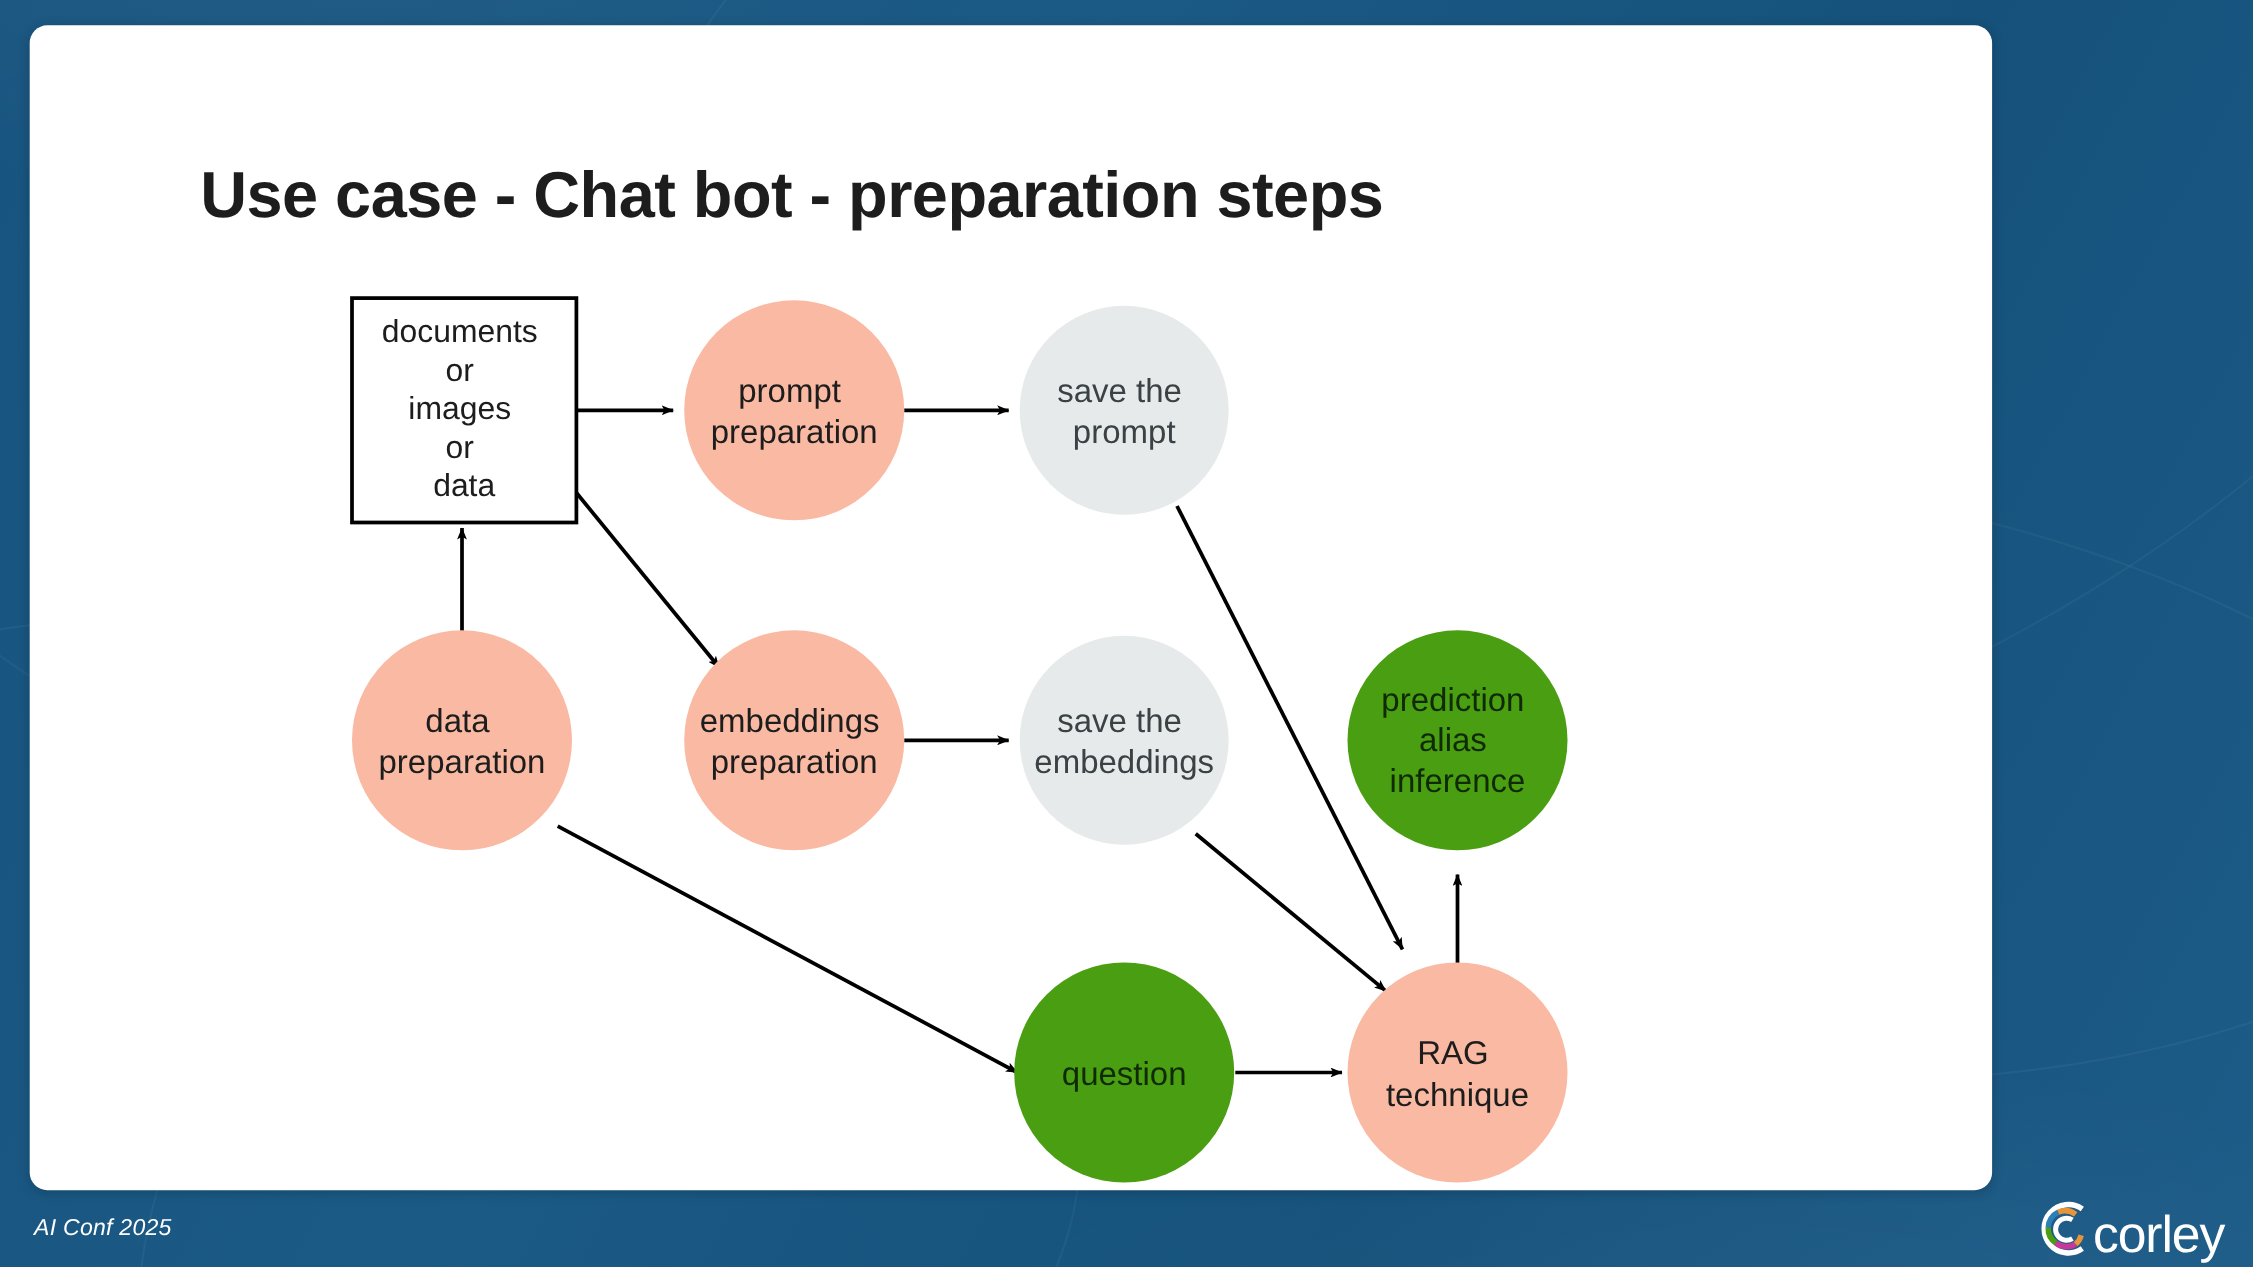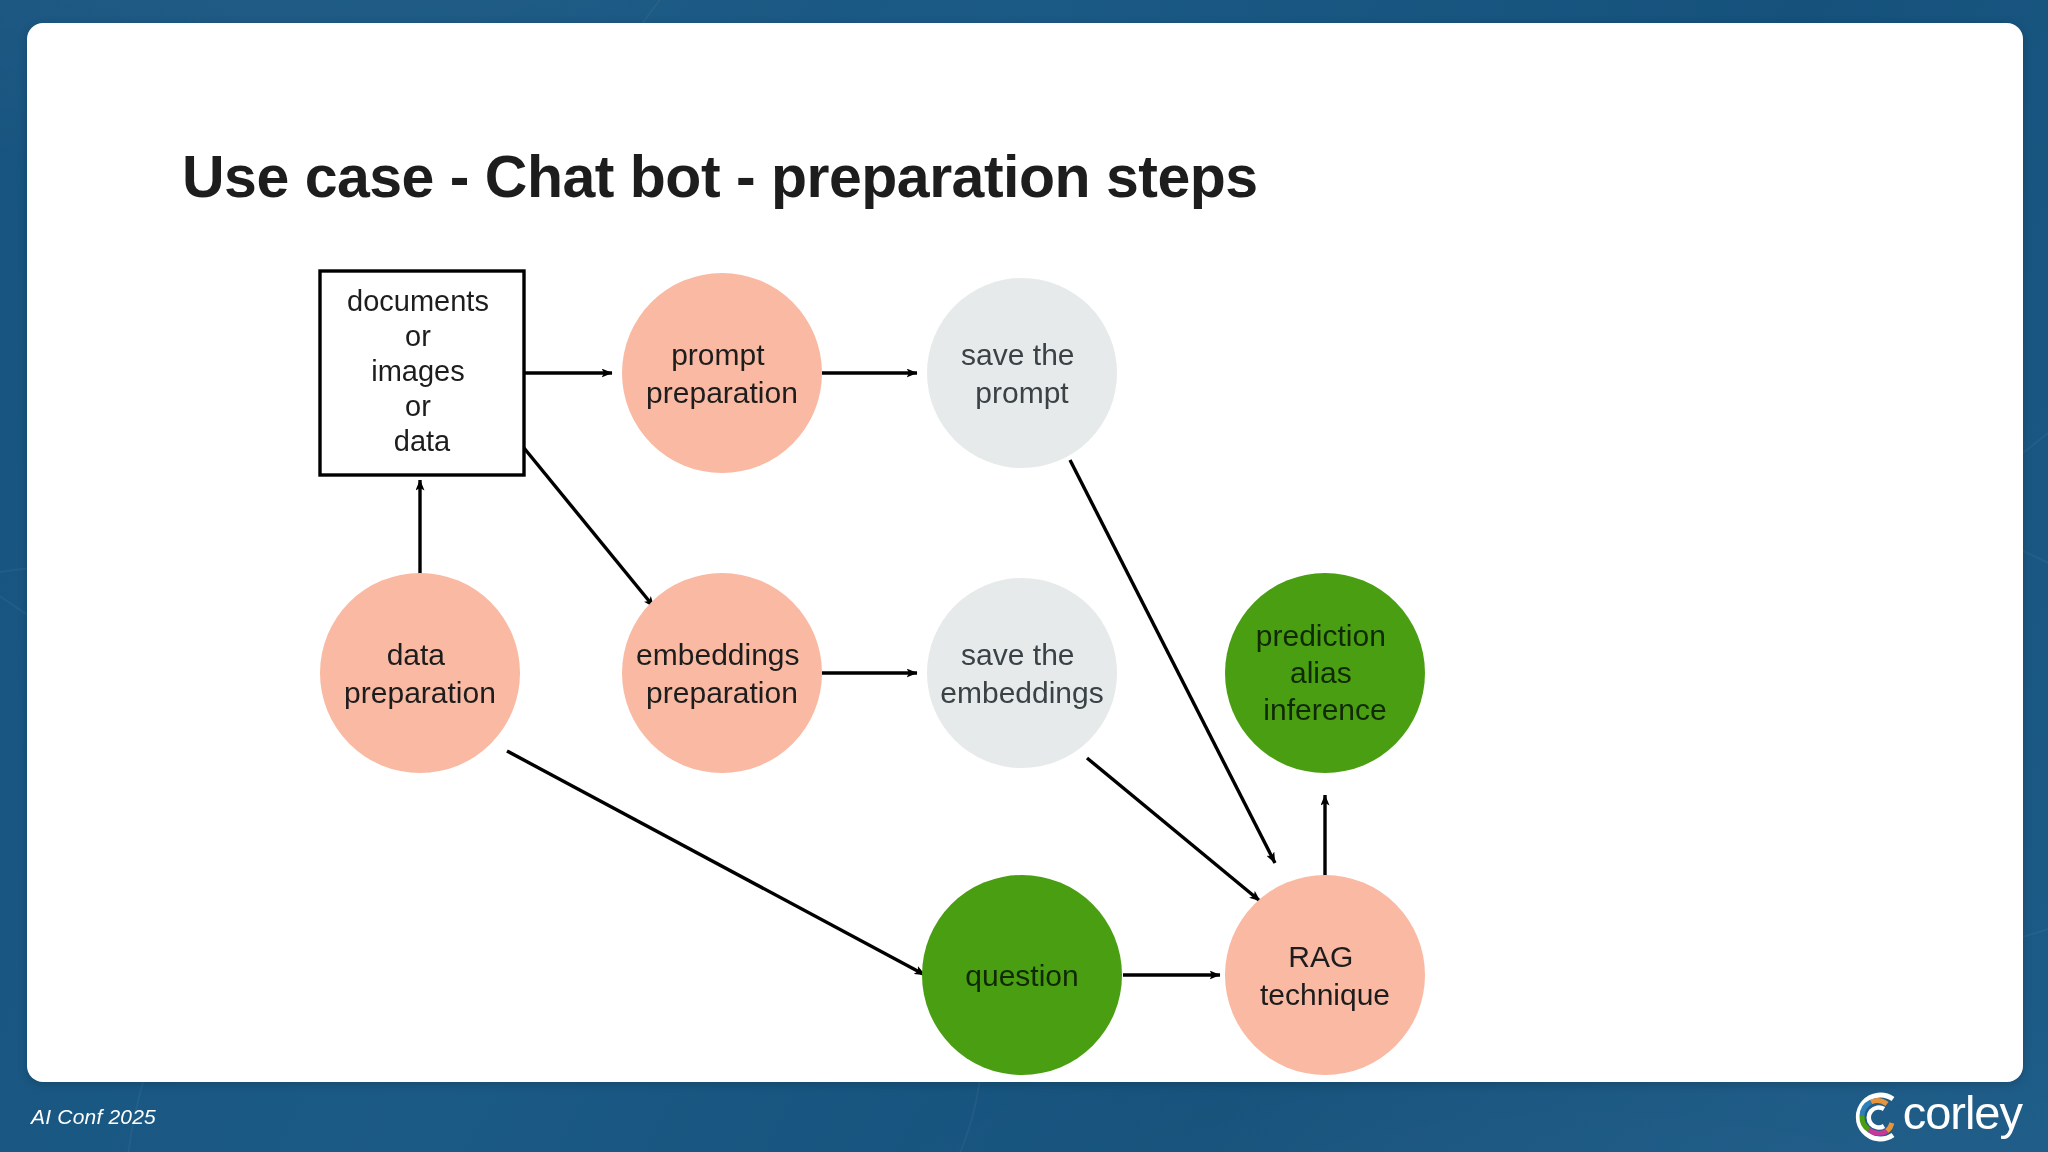--- a/index.html
+++ b/index.html
@@ -35,21 +35,21 @@
   .sw1 { width: 2600px; height: 1500px; left: -260px; top: -700px; transform: rotate(-8deg); }
   .sw2 { width: 2300px; height: 1400px; left: 120px; top: 430px; transform: rotate(-6deg); }
   .sw3 { width: 1900px; height: 1200px; left: 560px; top: -240px; transform: rotate(12deg); }
   .sw4 { width: 1500px; height: 900px; left: -520px; top: 560px; transform: rotate(4deg); }
 
   
   #card {
     position: absolute;
     left: 27px;
     top: 23px;
-    width: 1996px;
+    width: 1784px;
     height: 1059px;
     background: #ffffff;
     border-radius: 16px;
     box-shadow: 0 2px 10px rgba(0,0,0,0.18);
     overflow: hidden;
   }
 
   #page-title {
     position: absolute;
     left: 155px;
@@ -72,21 +72,21 @@
     color: #ffffff;
     letter-spacing: 0.2px;
     font-style: italic;
   }
   #logo {
     position: absolute;
     right: 26px;
     top: 1089px;
     height: 56px;
     display: flex;
-    align-items: flex-start;
+    align-items: flex-end;
     gap: 2px;
   }
   #logo-word {
     font-size: 47px;
     color: #ffffff;
     letter-spacing: -1px;
     line-height: 1;
     margin-left: -6px;
   }
 

